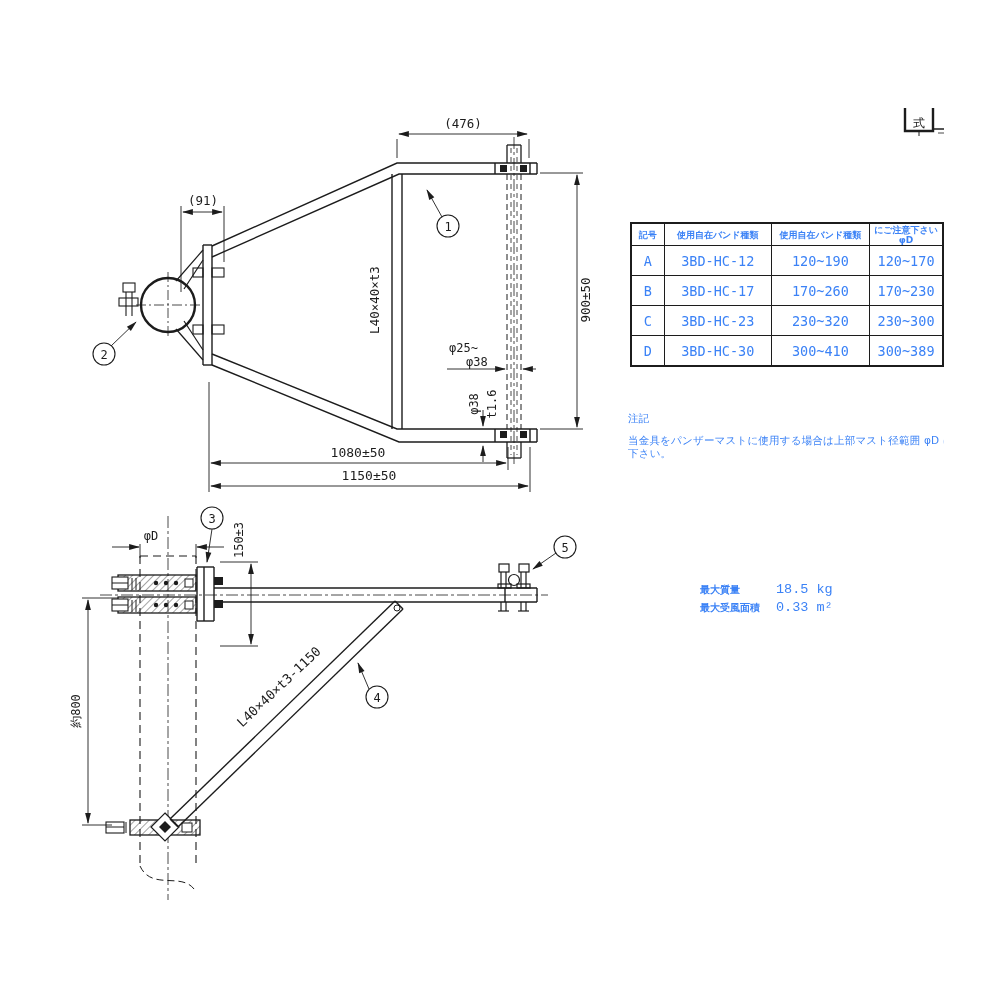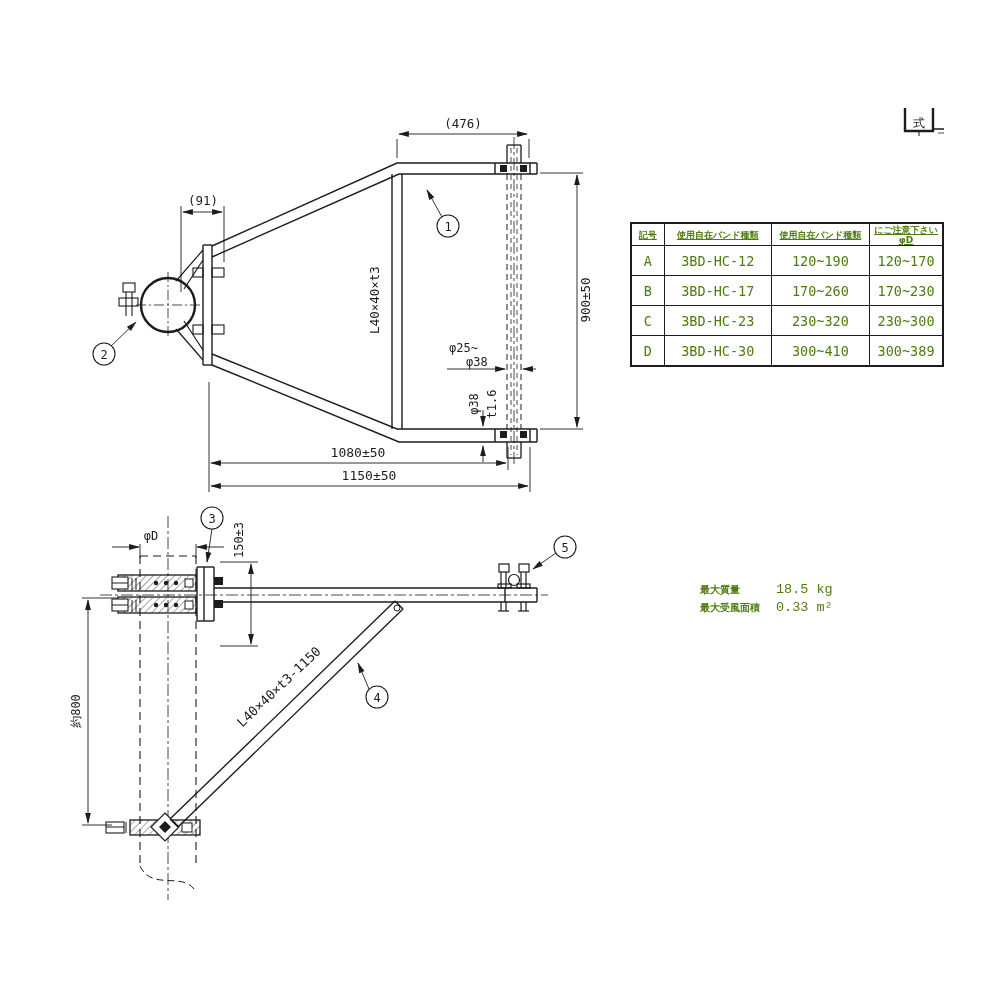--- a/index.html
+++ b/index.html
@@ -1,25 +1,25 @@
 <!DOCTYPE html>
 <html><head>
 <meta charset="utf-8">
 <style>
   html,body{margin:0;padding:0;background:#ffffff;}
   .canvas{position:relative;width:944px;height:1000px;background:#fff;overflow:hidden;
-          font-family:"DejaVu Sans",sans-serif;color:#4d7c0f;}
+          font-family:"DejaVu Sans",sans-serif;color:#3b82f6;}
   svg{position:absolute;left:0;top:0;}
   svg text{fill:#1c1c1c;stroke:none;font-family:"DejaVu Sans Mono","DejaVu Sans",monospace;}
 
   
   .band-table{position:absolute;left:630px;top:222px;}
   .band-table table{border-collapse:collapse;border:2px solid #1c1c1c;background:#fff;}
   .band-table th,.band-table td{border:1.6px solid #1c1c1c;text-align:center;padding:0 3px;}
-  .band-table th{font-size:9px;font-weight:bold;height:21px;line-height:10px;text-decoration:underline;}
+  .band-table th{font-size:9px;font-weight:bold;height:21px;line-height:10px;}
   .band-table td{font-family:"DejaVu Sans Mono",monospace;font-size:13.5px;height:29px;}
   .cw0{width:26px}.cw1{width:101px}.cw2{width:92px}.cw3{width:66px}
 
   
   .notes{position:absolute;left:628px;top:412px;width:365px;font-size:10.5px;line-height:13px;}
   .notes .body{margin-top:9px;letter-spacing:0.2px;}
 
   
   .specs{position:absolute;left:700px;top:582px;}
   .specs .row{display:flex;align-items:baseline;margin-bottom:3px;}
@@ -345,20 +345,24 @@
       <tr>
         <td>D</td>
         <td>3BD-HC-30</td>
         <td>300~410</td>
         <td>300~389</td>
       </tr>
     </tbody>
   </table>
 </div>
 
+<div class="notes">
+  <div>注記</div>
+  <div class="body">当金具をパンザーマストに使用する場合は上部マスト径範囲 φD にご注意下さい。</div>
+</div>
 
 <div class="specs">
   <div class="row">
     <span class="lab">最大質量</span>
     <span class="val">18.5 kg</span>
   </div>
   <div class="row">
     <span class="lab">最大受風面積</span>
     <span class="val">0.33 m²</span>
   </div>

